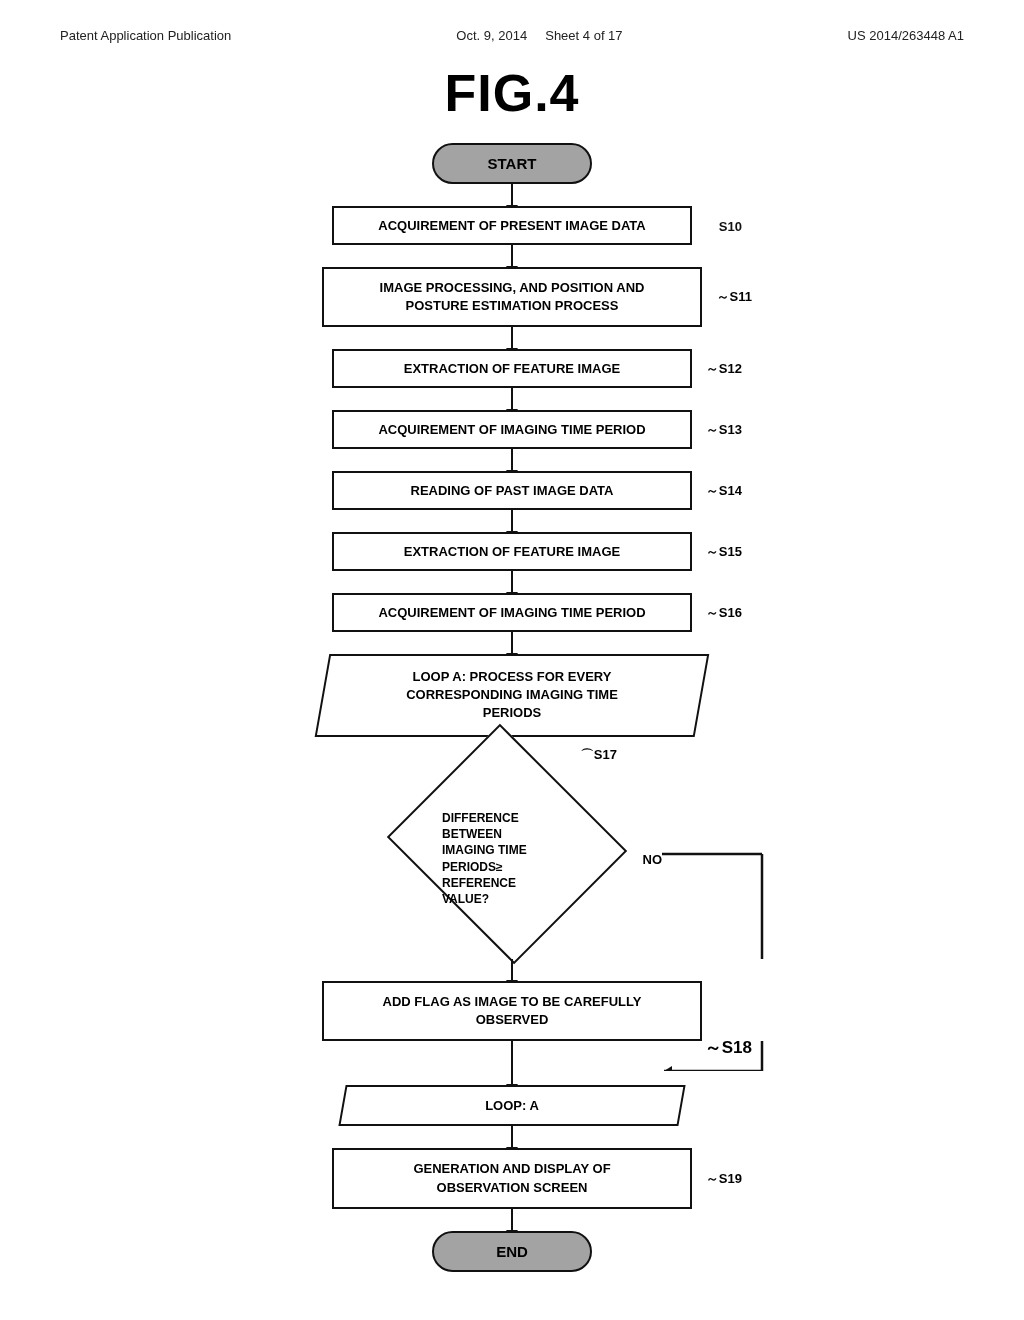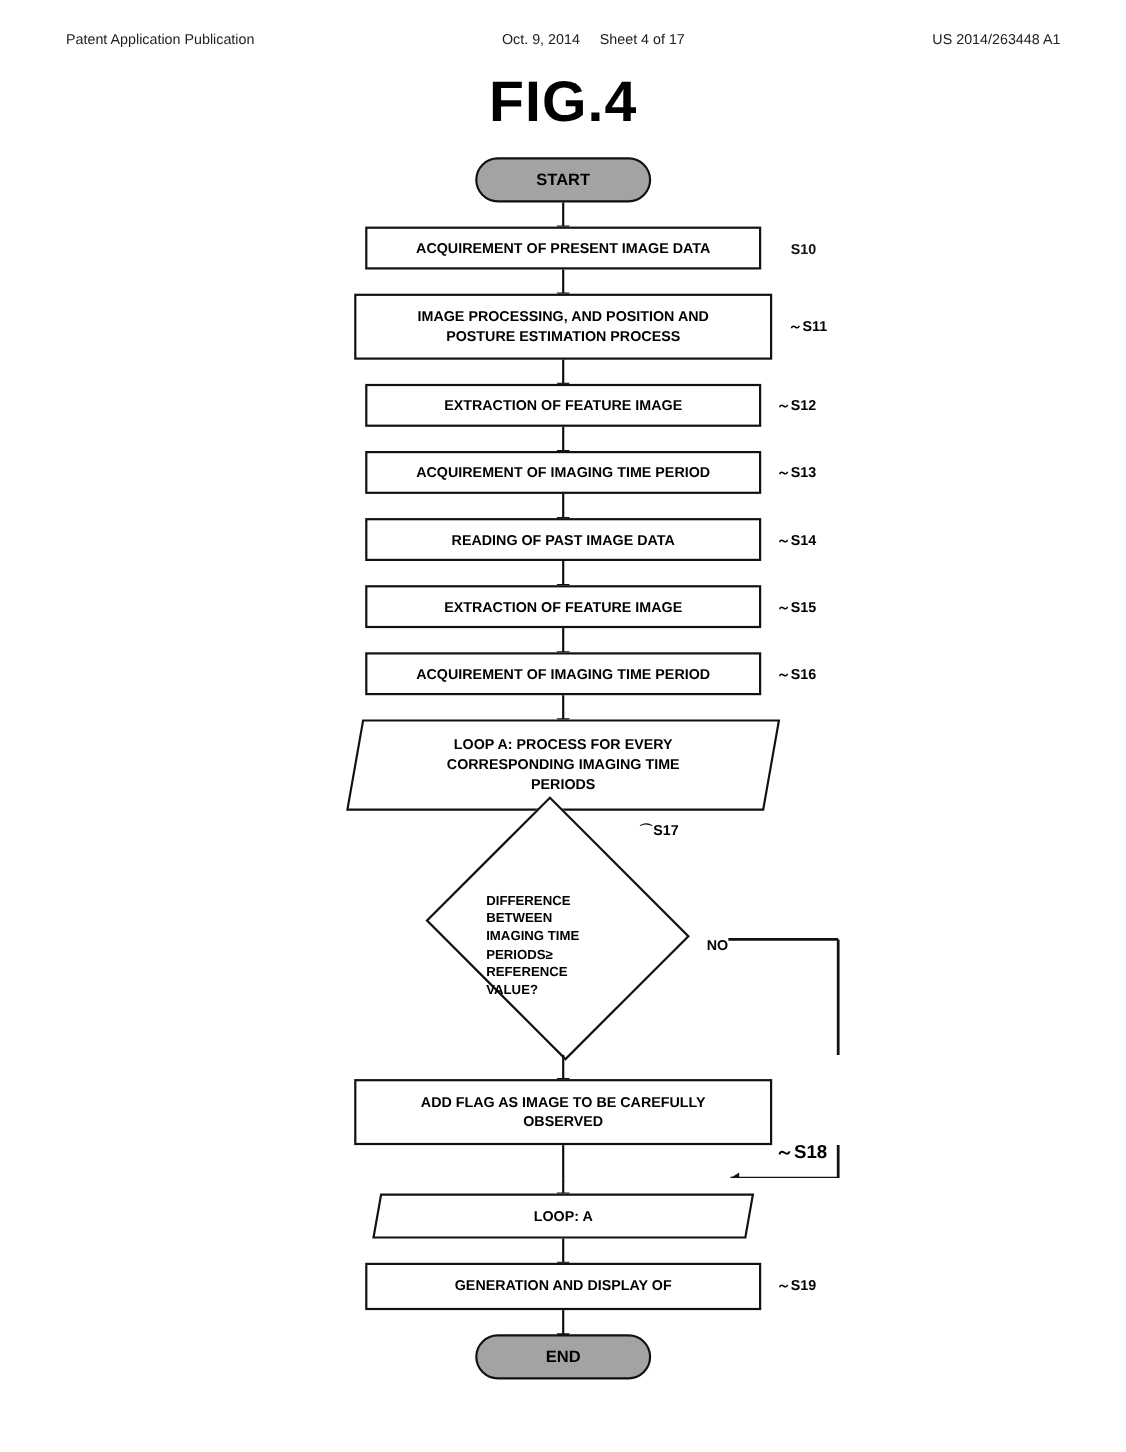--- a/index.html
+++ b/index.html
@@ -315,20 +315,21 @@
       <div class="para-end-inner">LOOP: A</div>
     </div>
   </div>
 
   <div class="arrow-down"></div>
 
   <div class="row-with-label" style="position:relative;">
     <div class="box-rect" style="min-width:360px; max-width:400px;">
       <div style="line-height:1.4;">
         <div>GENERATION AND DISPLAY OF</div>
+        <div>OBSERVATION SCREEN</div>
       </div>
       <span style="position:absolute; right:-52px; top:50%; transform:translateY(-50%); font-size:13px; white-space:nowrap;">～S19</span>
     </div>
   </div>
 
   <div class="arrow-down"></div>
 
   <div class="row-with-label">
     <div class="box-rounded">END</div>
   </div>

